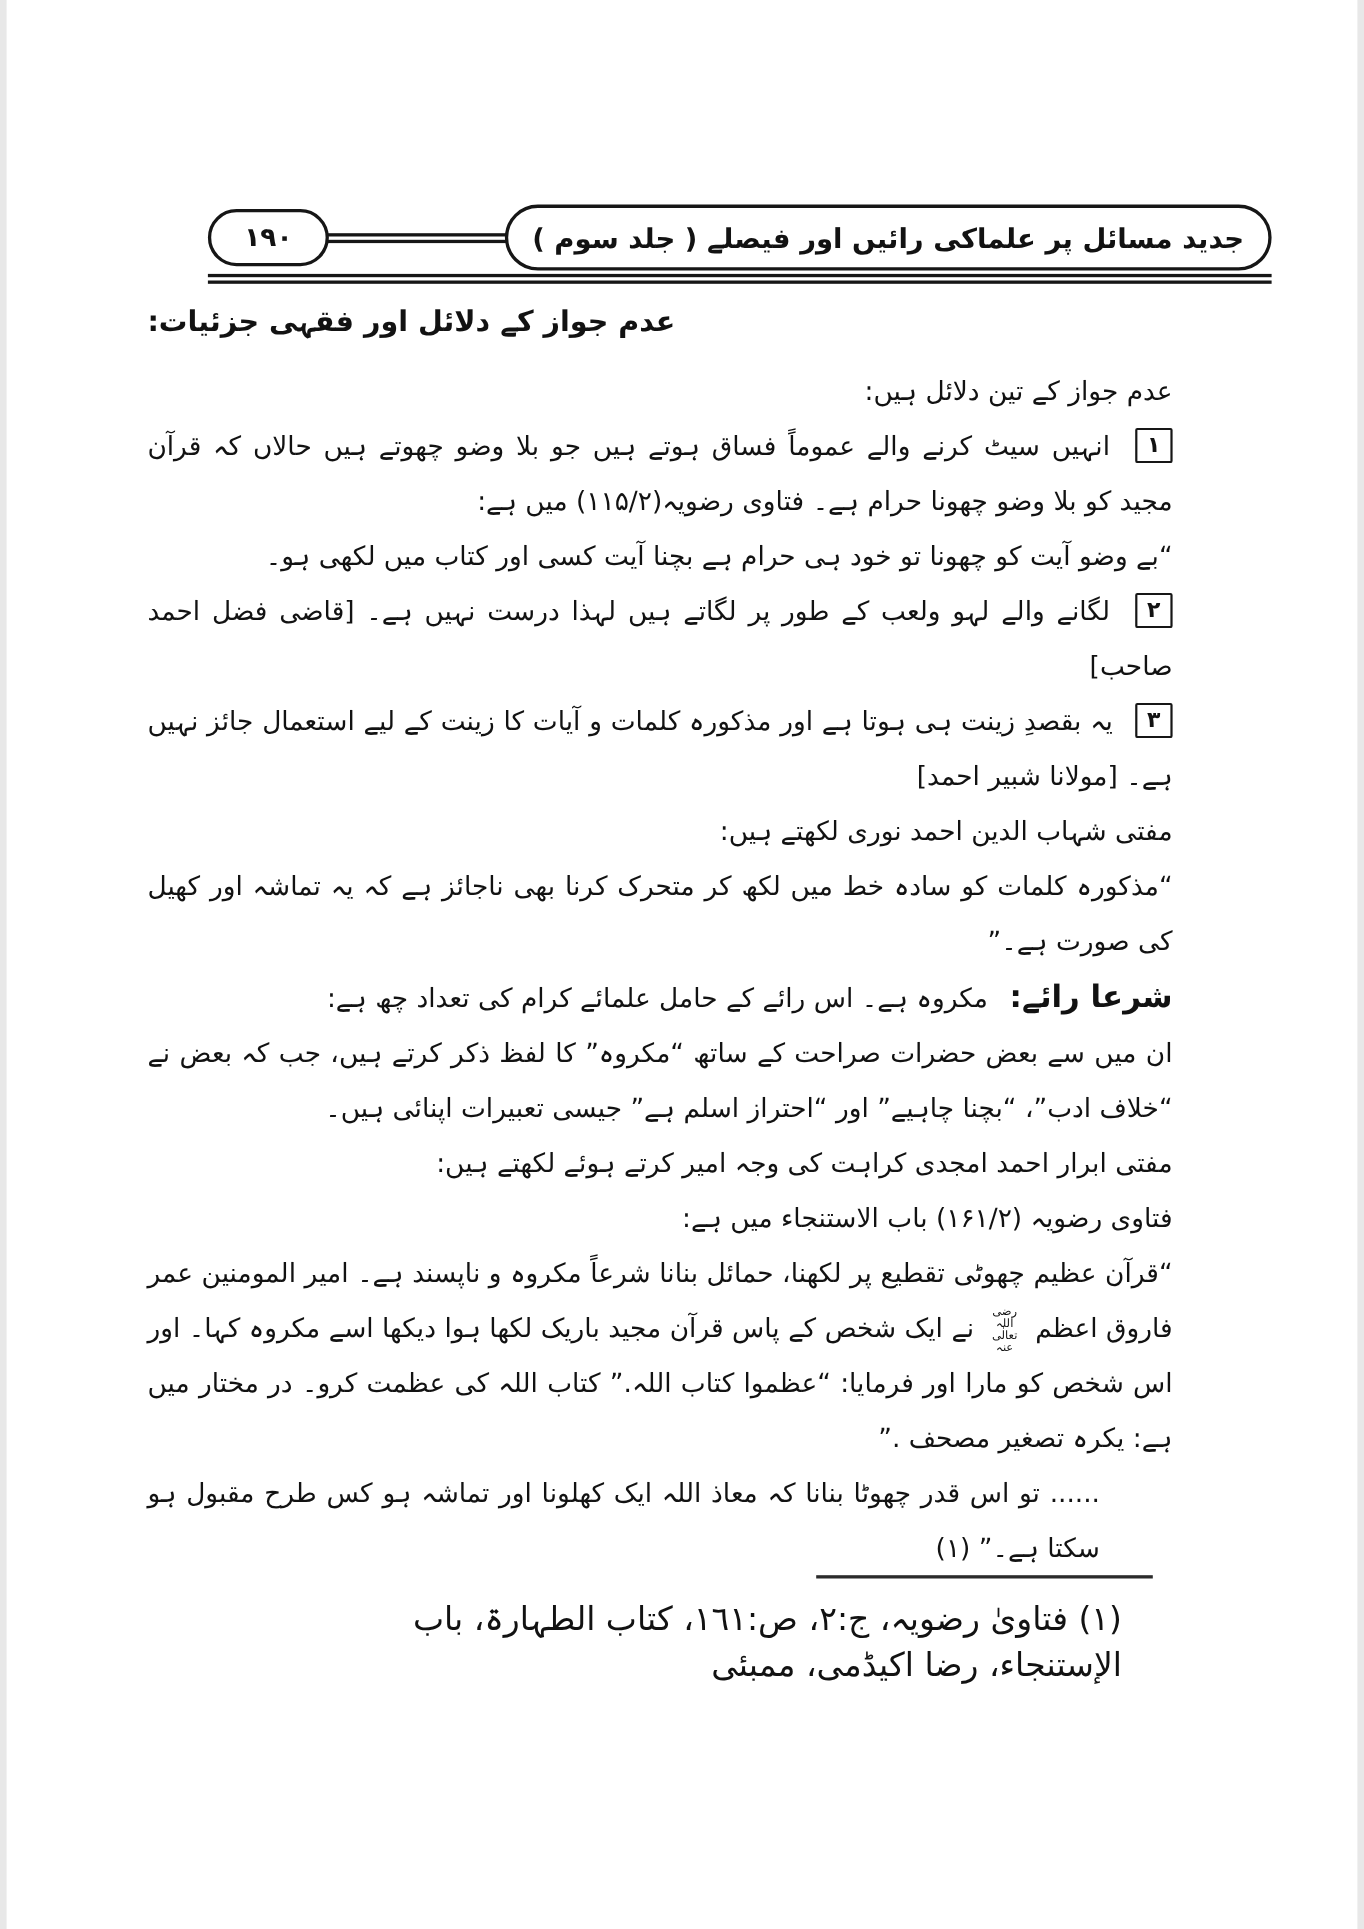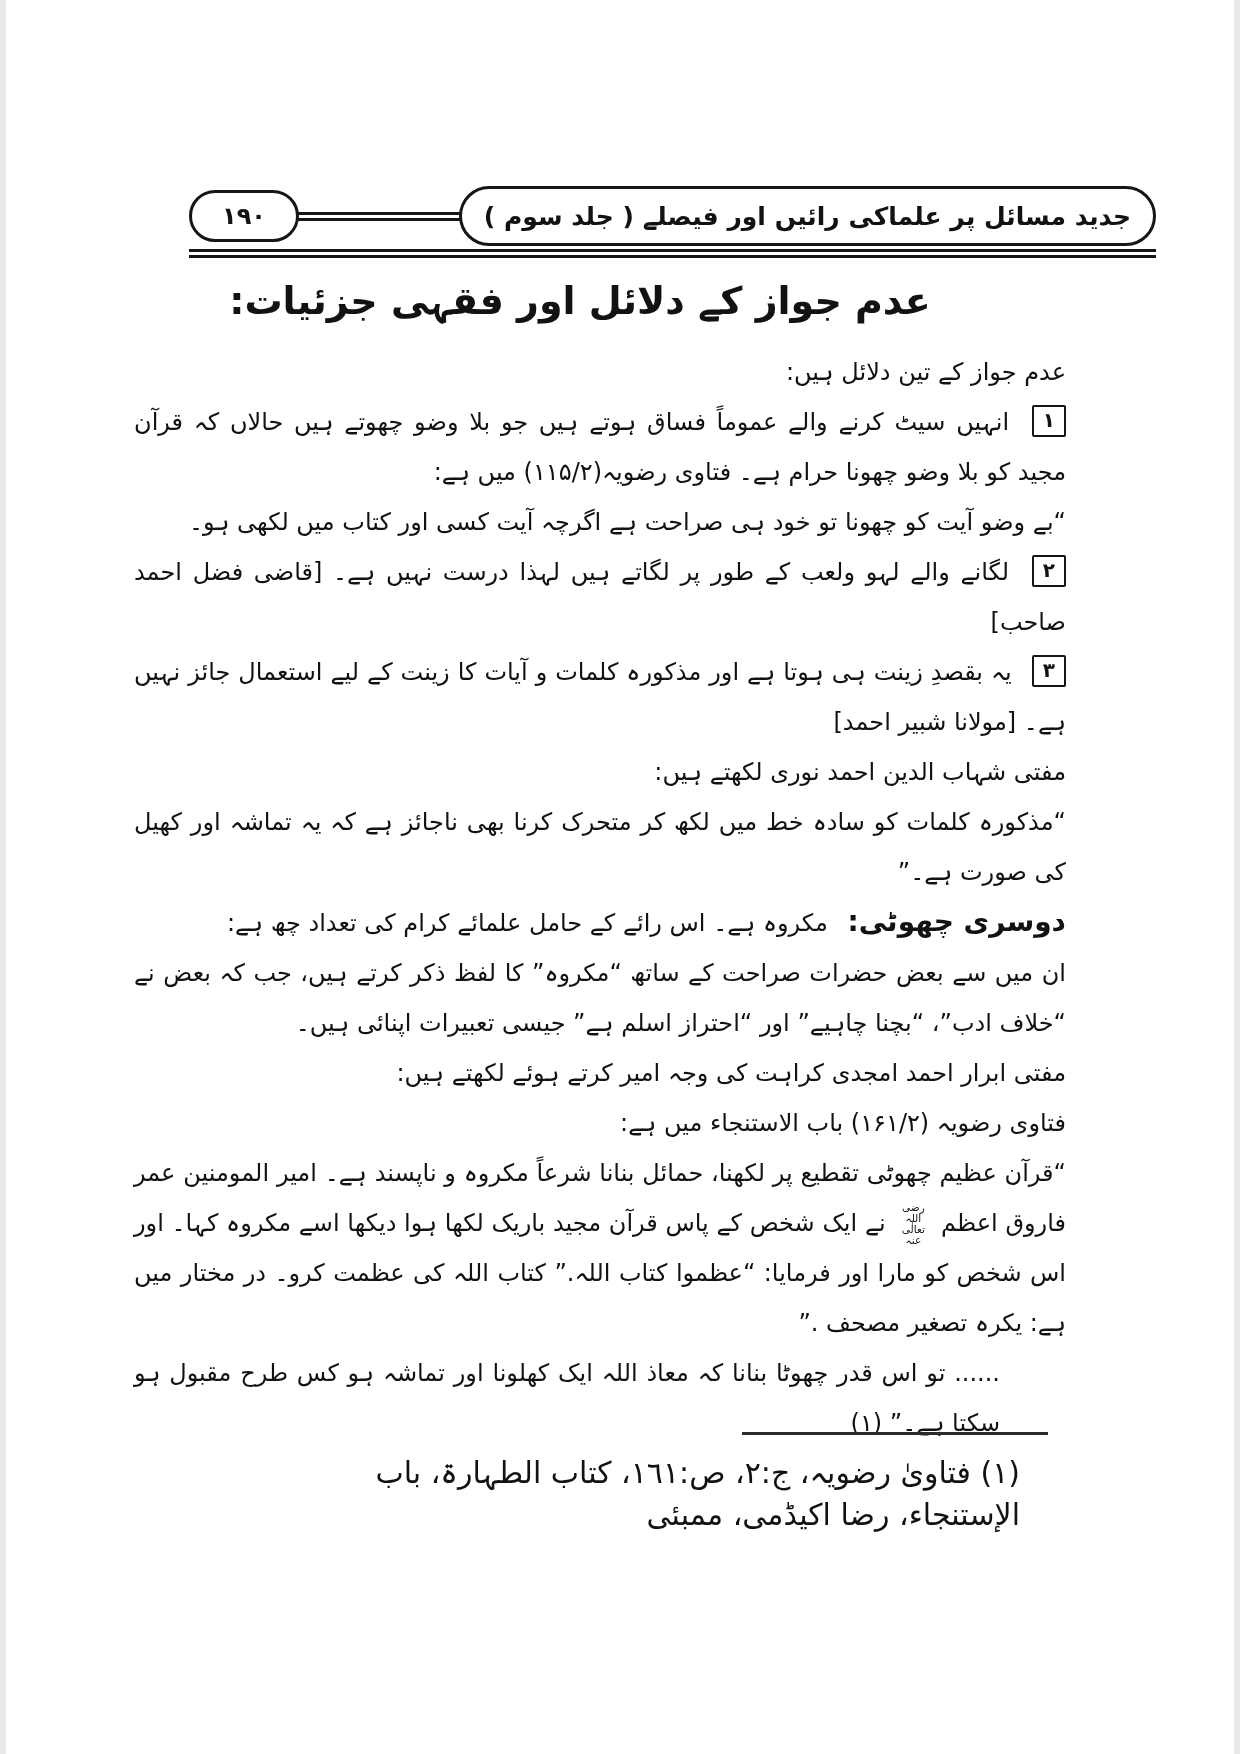--- a/index.html
+++ b/index.html
@@ -13,21 +13,21 @@
   .pill{position:relative;z-index:2;border:3.5px solid #161616;border-radius:32px;background:#fff;
         display:flex;align-items:center;justify-content:center;box-sizing:border-box;}
   .pill-num{width:110px;height:52px;font-size:24px;font-weight:bold;}
   .pill-title{height:60px;padding:0 22px;font-size:25px;font-weight:bold;direction:rtl;white-space:nowrap;}
   .connector{flex:1;height:9px;margin:0 -4px;box-sizing:border-box;
              border-top:3px solid #161616;border-bottom:3px solid #161616;}
   .toprule{position:absolute;left:183px;right:78px;top:249px;height:9px;box-sizing:border-box;
            border-top:3px solid #161616;border-bottom:3px solid #161616;}
   
   .content{position:absolute;left:128px;right:168px;top:268px;direction:rtl;}
-  .heading{font-size:38px;font-weight:bold;text-align:center;margin:8px 40px 20px 0;line-height:1.35;}
+  .heading{font-size:26px;font-weight:bold;text-align:left;margin:8px 40px 20px 0;line-height:1.35;}
   .content p{margin:0;font-size:24px;line-height:50px;text-align:justify;}
   .numbox{display:inline-block;border:2.5px solid #161616;border-radius:2px;
           padding:1px 9px 3px;font-size:20px;font-weight:bold;line-height:1.2;
           margin-left:12px;vertical-align:3px;}
   .rai-label{font-size:28px;font-weight:bold;margin-left:12px;}
   .indent-para{padding-right:66px;}
   .honorific{font-size:10.5px;display:inline-block;max-width:34px;line-height:1.05;
              vertical-align:middle;margin:0 3px;text-align:center;}
   
   .fnrule{position:absolute;right:186px;top:1432px;width:306px;border-top:3px solid #2b2b2b;}
@@ -57,21 +57,21 @@
     <p>
       <span>عدم جواز کے تین دلائل ہیں:</span>
     </p>
 
     <p>
       <span class="numbox">۱</span>
       <span>انہیں سیٹ کرنے والے عموماً فساق ہوتے ہیں جو بلا وضو چھوتے ہیں حالاں کہ قرآن مجید کو بلا وضو چھونا حرام ہے۔ فتاوی رضویہ(۱۱۵/۲) میں ہے:</span>
     </p>
 
     <p>
-      <span>“بے وضو آیت کو چھونا تو خود ہی صراحت ہے اگرچہ آیت کسی اور کتاب میں لکھی ہو۔</span>
+      <span>“بے وضو آیت کو چھونا تو خود ہی حرام ہے بچنا آیت کسی اور کتاب میں لکھی ہو۔</span>
     </p>
 
     <p>
       <span class="numbox">۲</span>
       <span>لگانے والے لہو ولعب کے طور پر لگاتے ہیں لہذا درست نہیں ہے۔ [قاضی فضل احمد صاحب]</span>
     </p>
 
     <p>
       <span class="numbox">۳</span>
       <span>یہ بقصدِ زینت ہی ہوتا ہے اور مذکورہ کلمات و آیات کا زینت کے لیے استعمال جائز نہیں ہے۔ [مولانا شبیر احمد]</span>
@@ -79,21 +79,21 @@
 
     <p>
       <span>مفتی شہاب الدین احمد نوری لکھتے ہیں:</span>
     </p>
 
     <p>
       <span>“مذکورہ کلمات کو سادہ خط میں لکھ کر متحرک کرنا بھی ناجائز ہے کہ یہ تماشہ اور کھیل کی صورت ہے۔”</span>
     </p>
 
     <p>
-      <b class="rai-label">دوسری چھوٹی:</b>
+      <b class="rai-label">شرعا رائے:</b>
       <span>مکروہ ہے۔ اس رائے کے حامل علمائے کرام کی تعداد چھ ہے:</span>
     </p>
 
 
     <p>
       <span>ان میں سے بعض حضرات صراحت کے ساتھ “مکروہ” کا لفظ ذکر کرتے ہیں، جب کہ بعض نے “خلاف ادب”، “بچنا چاہیے” اور “احتراز اسلم ہے” جیسی تعبیرات اپنائی ہیں۔</span>
     </p>
 
     <p>
       <span>مفتی ابرار احمد امجدی کراہت کی وجہ امیر کرتے ہوئے لکھتے ہیں:</span>

